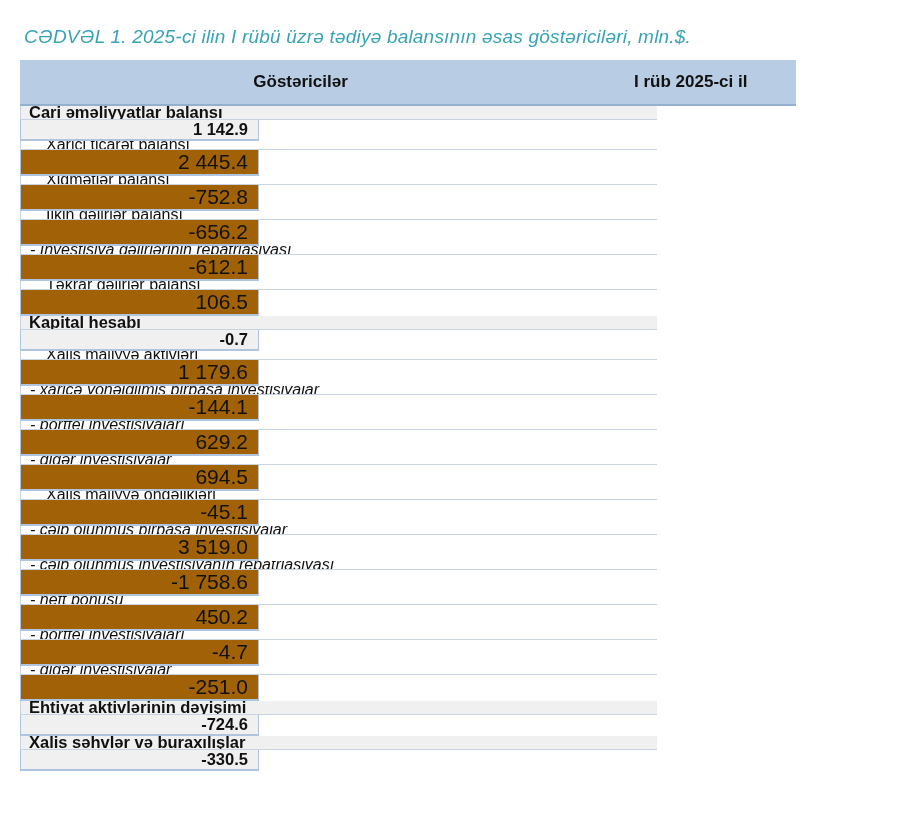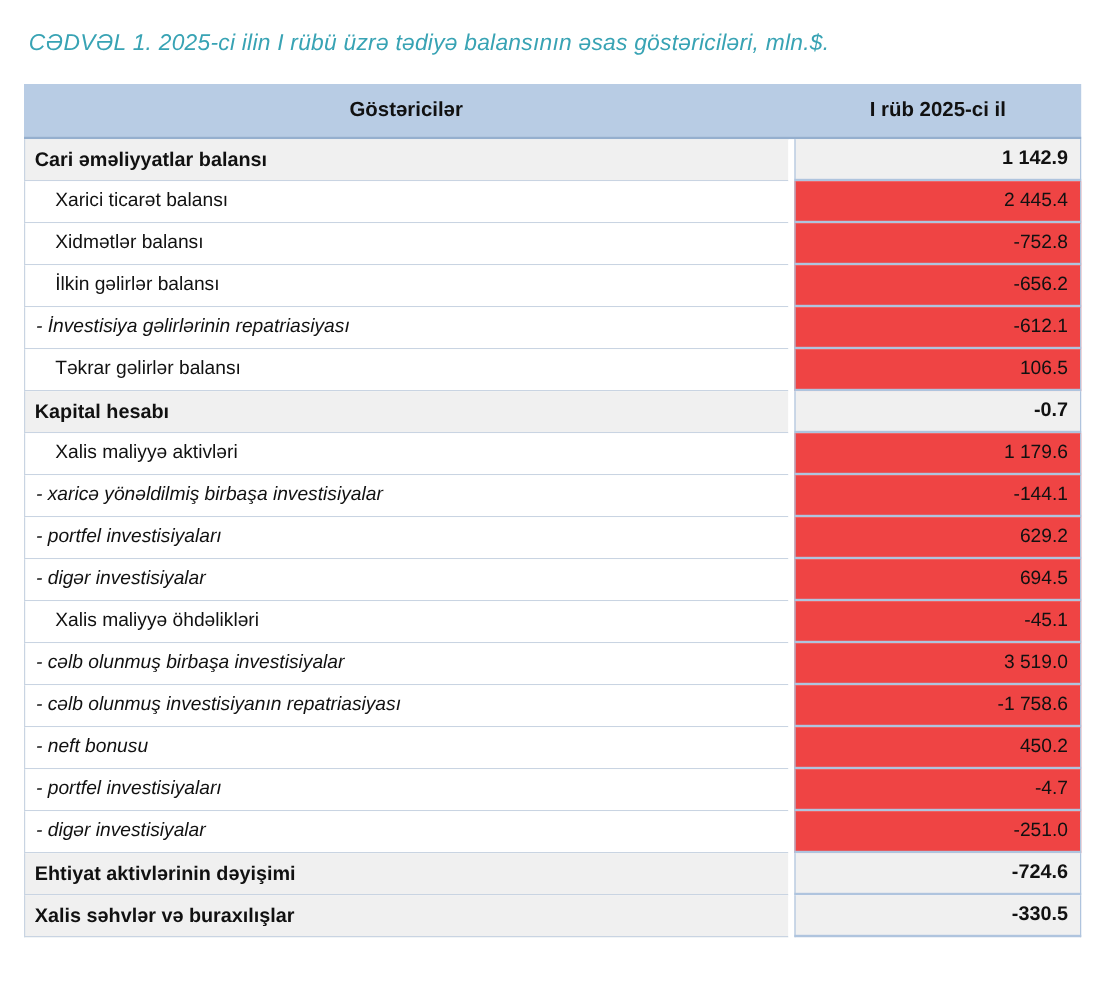--- a/index.html
+++ b/index.html
@@ -19,36 +19,35 @@
     font-size: 19px;
     font-style: italic;
     letter-spacing: 0.2px;
     color: var(--title-color, #38A3B4);
     white-space: nowrap;
   }
   .table {
     position: absolute;
     left: 20px;
     top: 60px;
-    width: 881px;
-    margin-top: 10px;
+    width: 776px;
   }
   .thead {
     display: flex;
     height: 44px;
     background: var(--header-bg, #B8CCE4);
     border-bottom: 2px solid var(--header-border, #95AFCE);
     font-weight: bold;
     font-size: 17px;
   }
   .th-label { width: 637px; display: flex; align-items: center; justify-content: center; }
   .th-gap   { width: 5px; }
   .th-value { width: 239px; display: flex; align-items: center; justify-content: center; }
 
-  .row { display: flex; height: 35px; }
+  .row { display: flex; height: 35px; flex-direction: column; }
   .cell-label {
     width: 637px;
     box-sizing: border-box;
     border-left: 1px solid var(--border-light, #C9D4E2);
     border-bottom: 1px solid var(--border-light, #C9D4E2);
     display: flex;
     align-items: center;
     padding-left: 13px;
     font-size: 16px;
     background: #ffffff;
@@ -59,22 +58,22 @@
   .cell-value {
     width: 239px;
     box-sizing: border-box;
     border-left: 1px solid var(--border-strong, #AFC4DE);
     border-right: 1px solid var(--border-strong, #AFC4DE);
     border-bottom: 2px solid var(--border-strong, #AFC4DE);
     display: flex;
     align-items: center;
     justify-content: flex-end;
     padding-right: 10px;
-    font-size: 16px;
-    background: #ef4444;
+    font-size: 21px;
+    background: #a16207;
   }
   .row.section .cell-label,
   .row.section .cell-value {
     background: var(--section-bg, #F0F0F0);
     font-weight: bold;
     font-size: 16.5px;
   }
   .row.section .cell-label { padding-left: 8px; }
   .row.item .cell-label    { padding-left: 25px; }
   .row.subitem .cell-label { padding-left: 9px; font-style: italic; }

